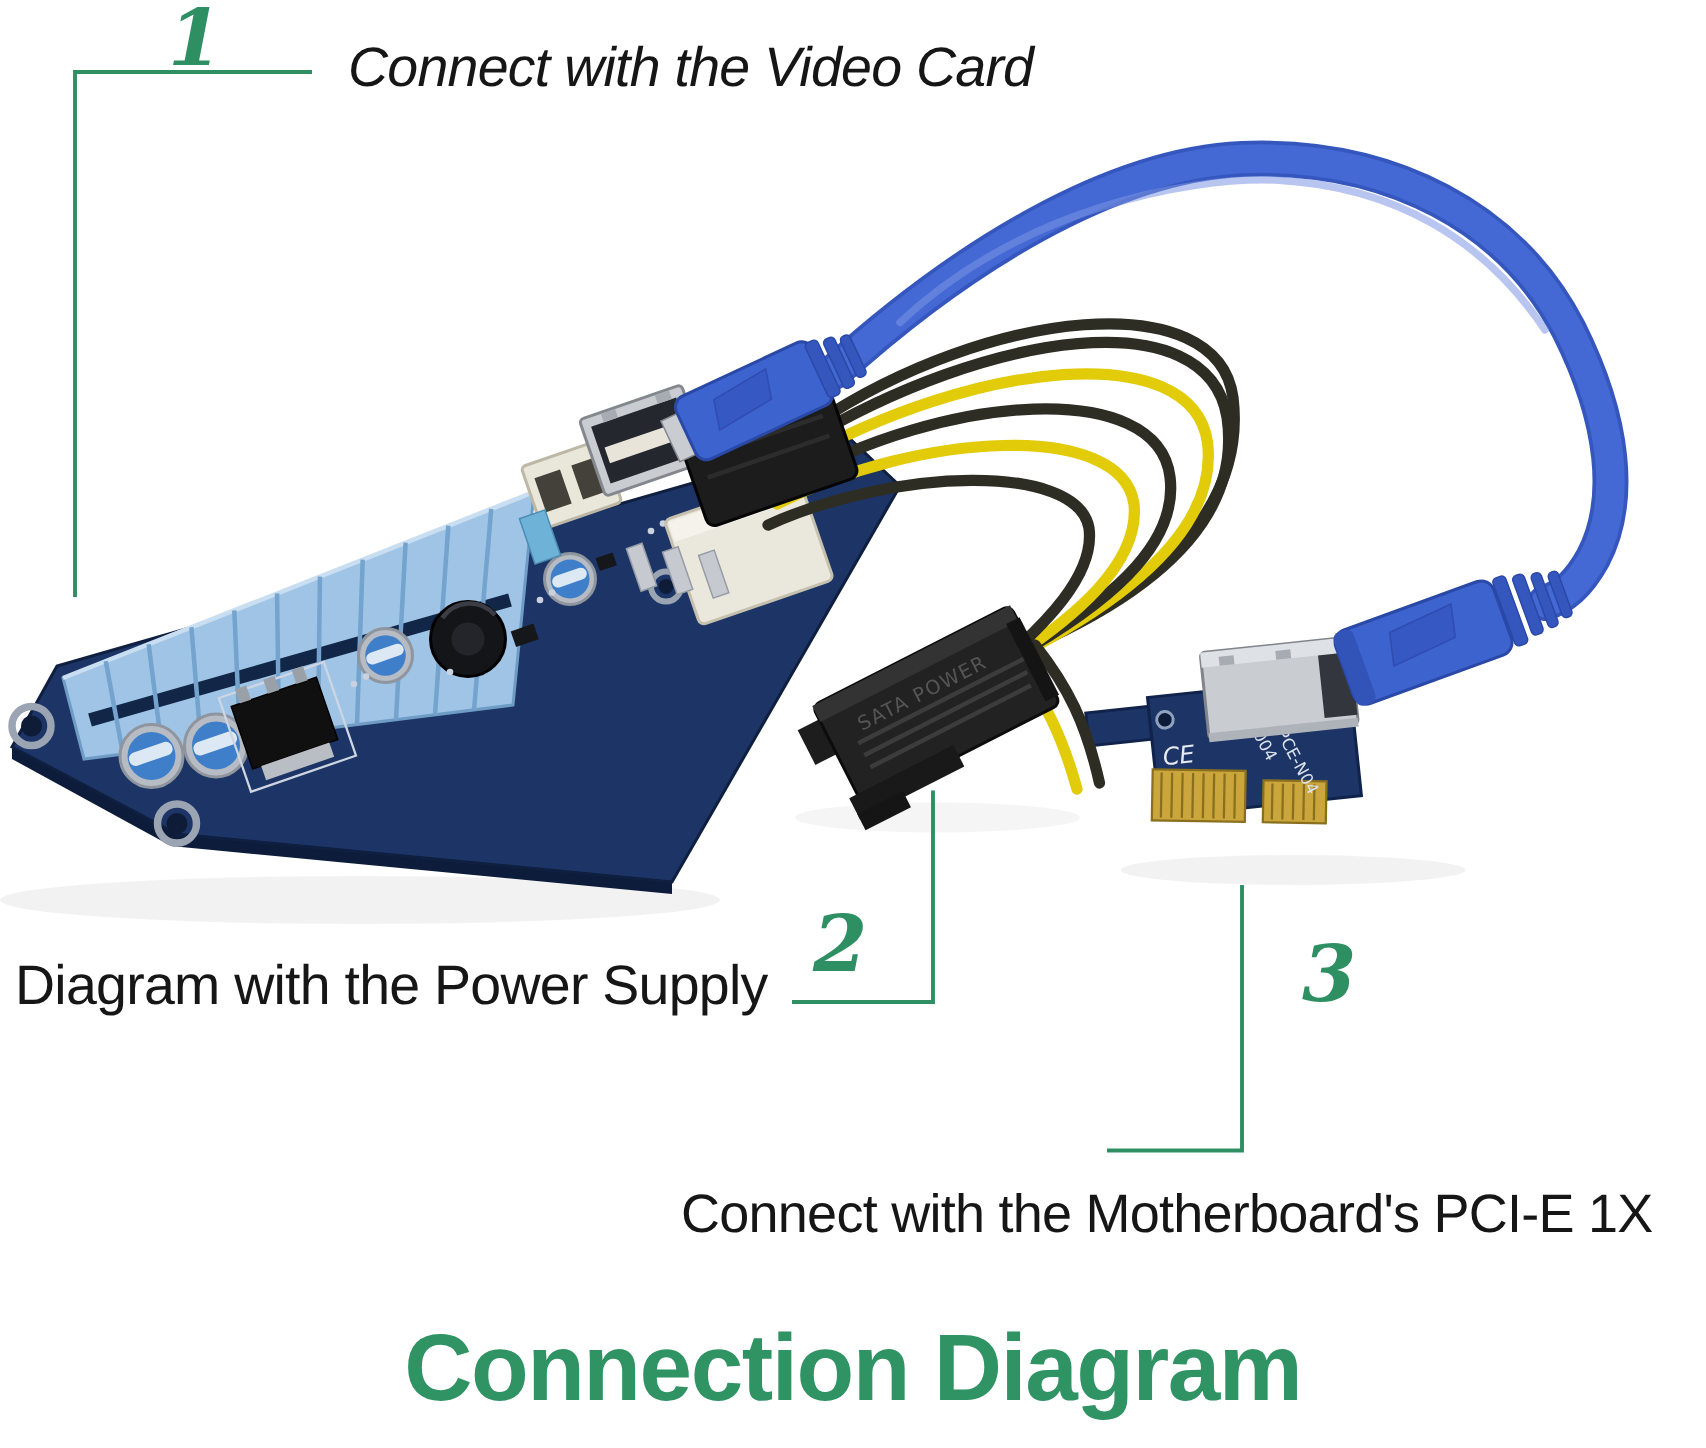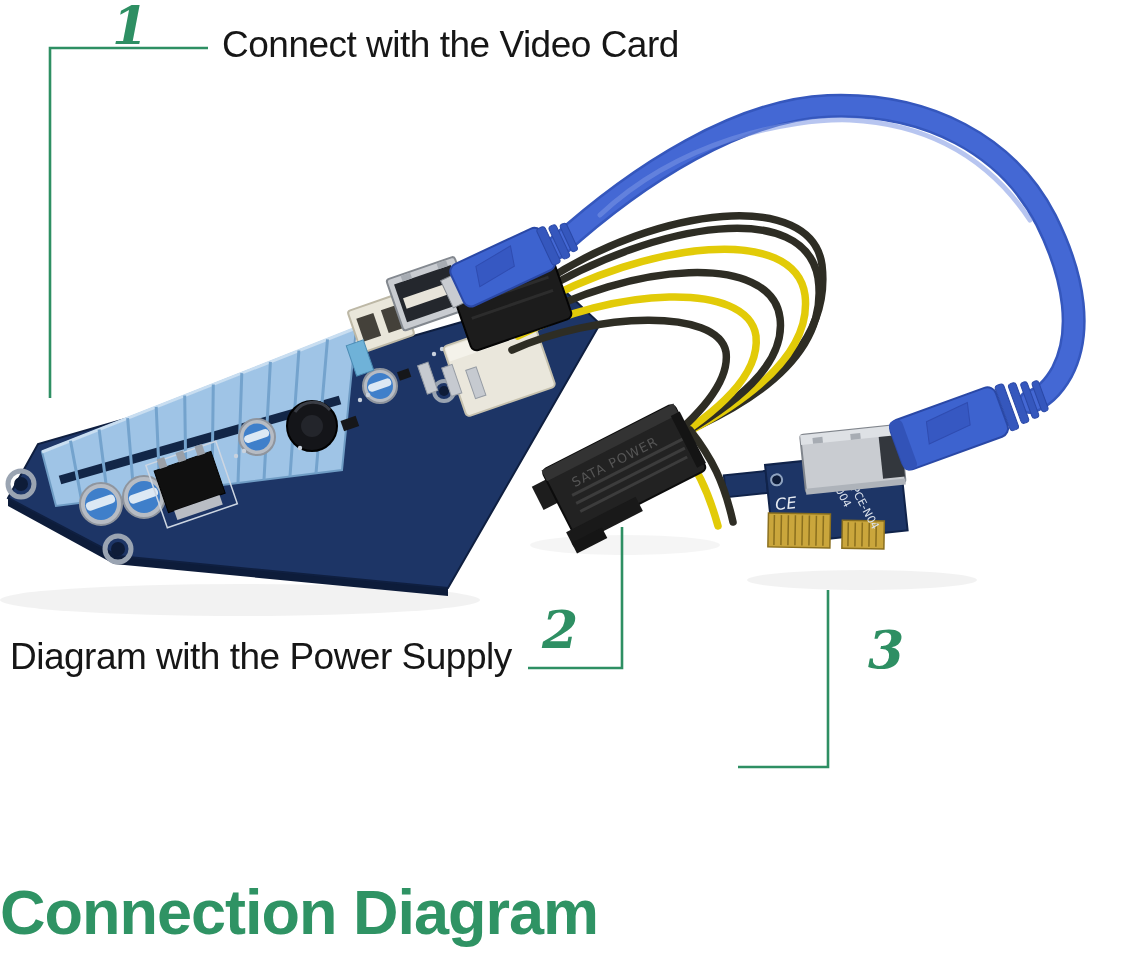--- a/index.html
+++ b/index.html
@@ -11,21 +11,21 @@
   .step-num{
     position:absolute;color:#2e8f63;font-family:"DejaVu Serif",serif;
     font-style:italic;font-weight:600;font-size:52px;line-height:1;white-space:nowrap;
   }
   .step-label{
     position:absolute;color:#161616;font-size:37px;line-height:1.15;
     letter-spacing:-0.5px;white-space:nowrap;
   }
   .lbl3{font-size:36px;}
   .diagram-title{
-    position:absolute;left:0;width:100%;top:878px;text-align:left;
+    position:absolute;left:0;width:100%;top:878px;text-align:center;
     color:#2f9364;font-size:63px;font-weight:bold;letter-spacing:-1px;line-height:1.1;
   }
 </style>
 </head>
 <body>
 
 <div class="canvas">
 
   <svg width="1137" height="965" viewBox="0 0 1137 965" aria-hidden="true">
 
@@ -209,21 +209,22 @@
     </g>
 
     <g fill="none" stroke="#2e8f63" stroke-width="2.6">
       <path d="M208,48 L50,48 L50,398"></path>
       <path d="M622,527 L622,668 L528,668"></path>
       <path d="M828,590 L828,767 L738,767"></path>
     </g>
   </svg>
 
   <div class="step-num" style="left:112px;top:0px;">1</div>
-  <div class="step-label" style="left:222px;top:24px;">Connect with the Video Card</div>
+  <div class="step-label" style="left:232px;top:24px;font-style:italic;">Connect with the Video Card</div>
 
   <div class="step-num" style="left:542px;top:604px;">2</div>
   <div class="step-label" style="left:10px;top:636px;">Diagram with the Power Supply</div>
 
   <div class="step-num" style="left:868px;top:624px;">3</div>
+  <div class="step-label lbl3" style="left:454px;top:788px;">Connect with the Motherboard's PCI-E 1X</div>
 
   <div class="diagram-title">Connection Diagram</div>
 </div>
 
 </body></html>

